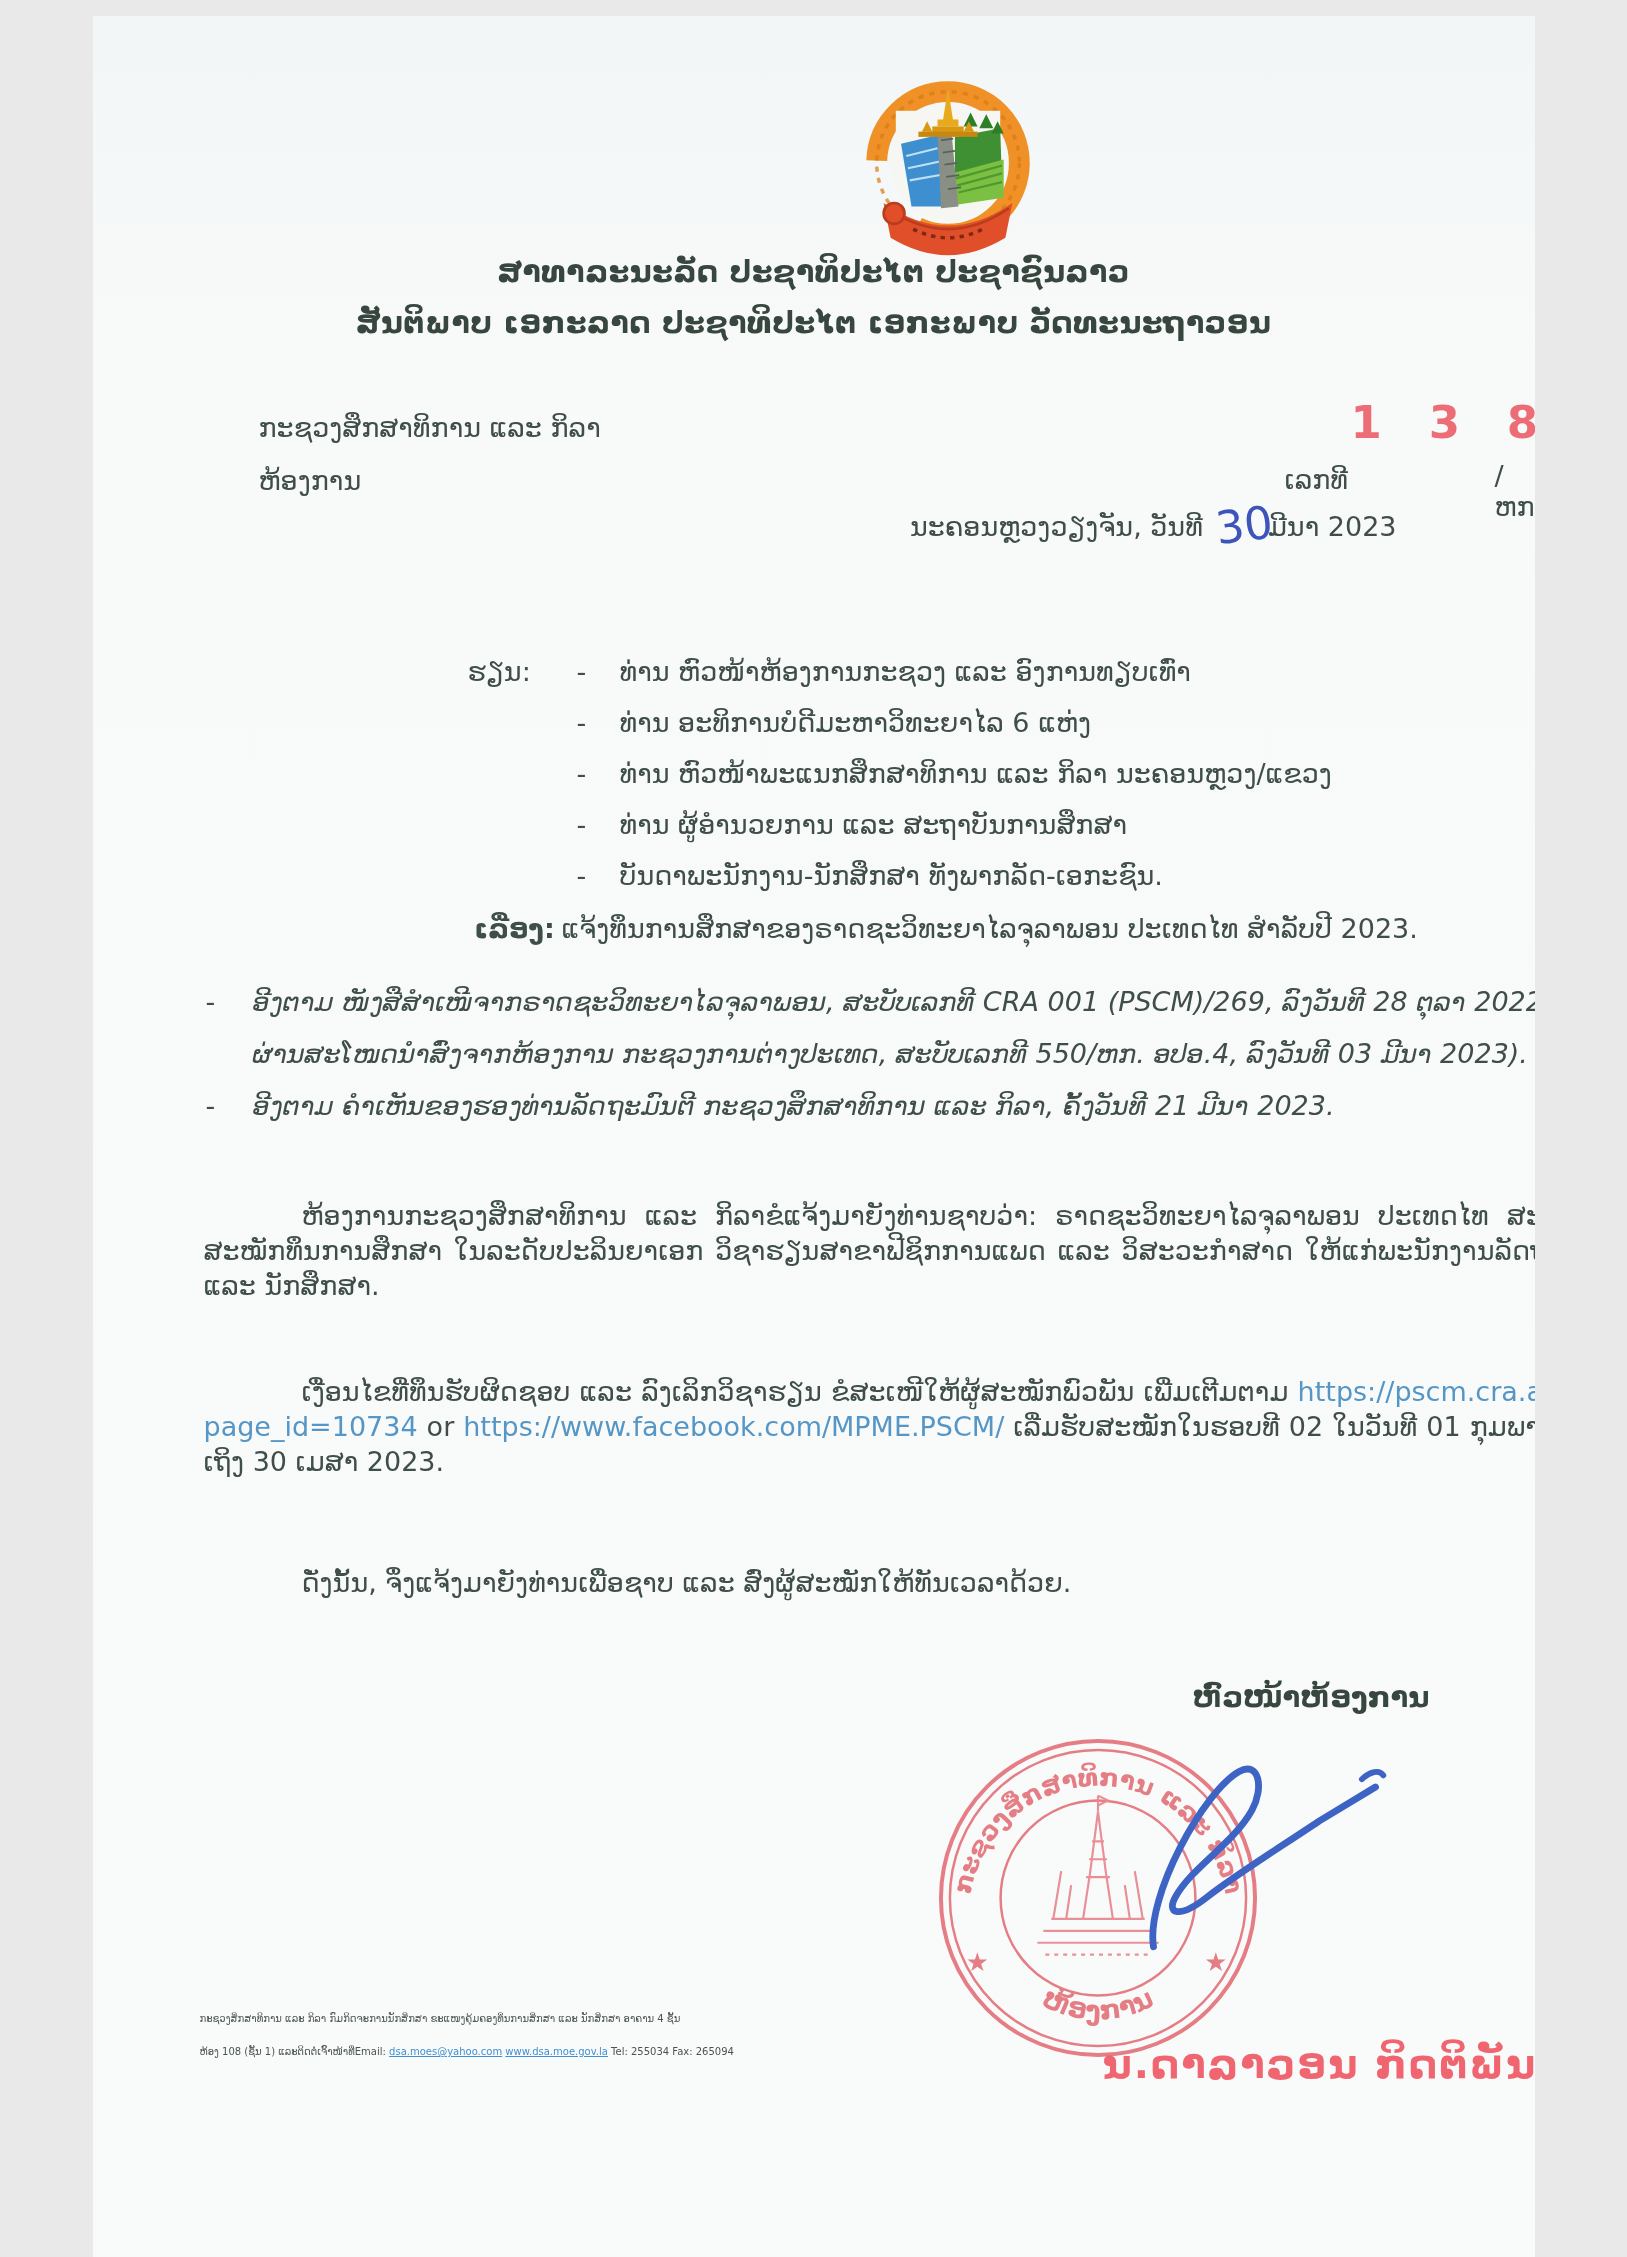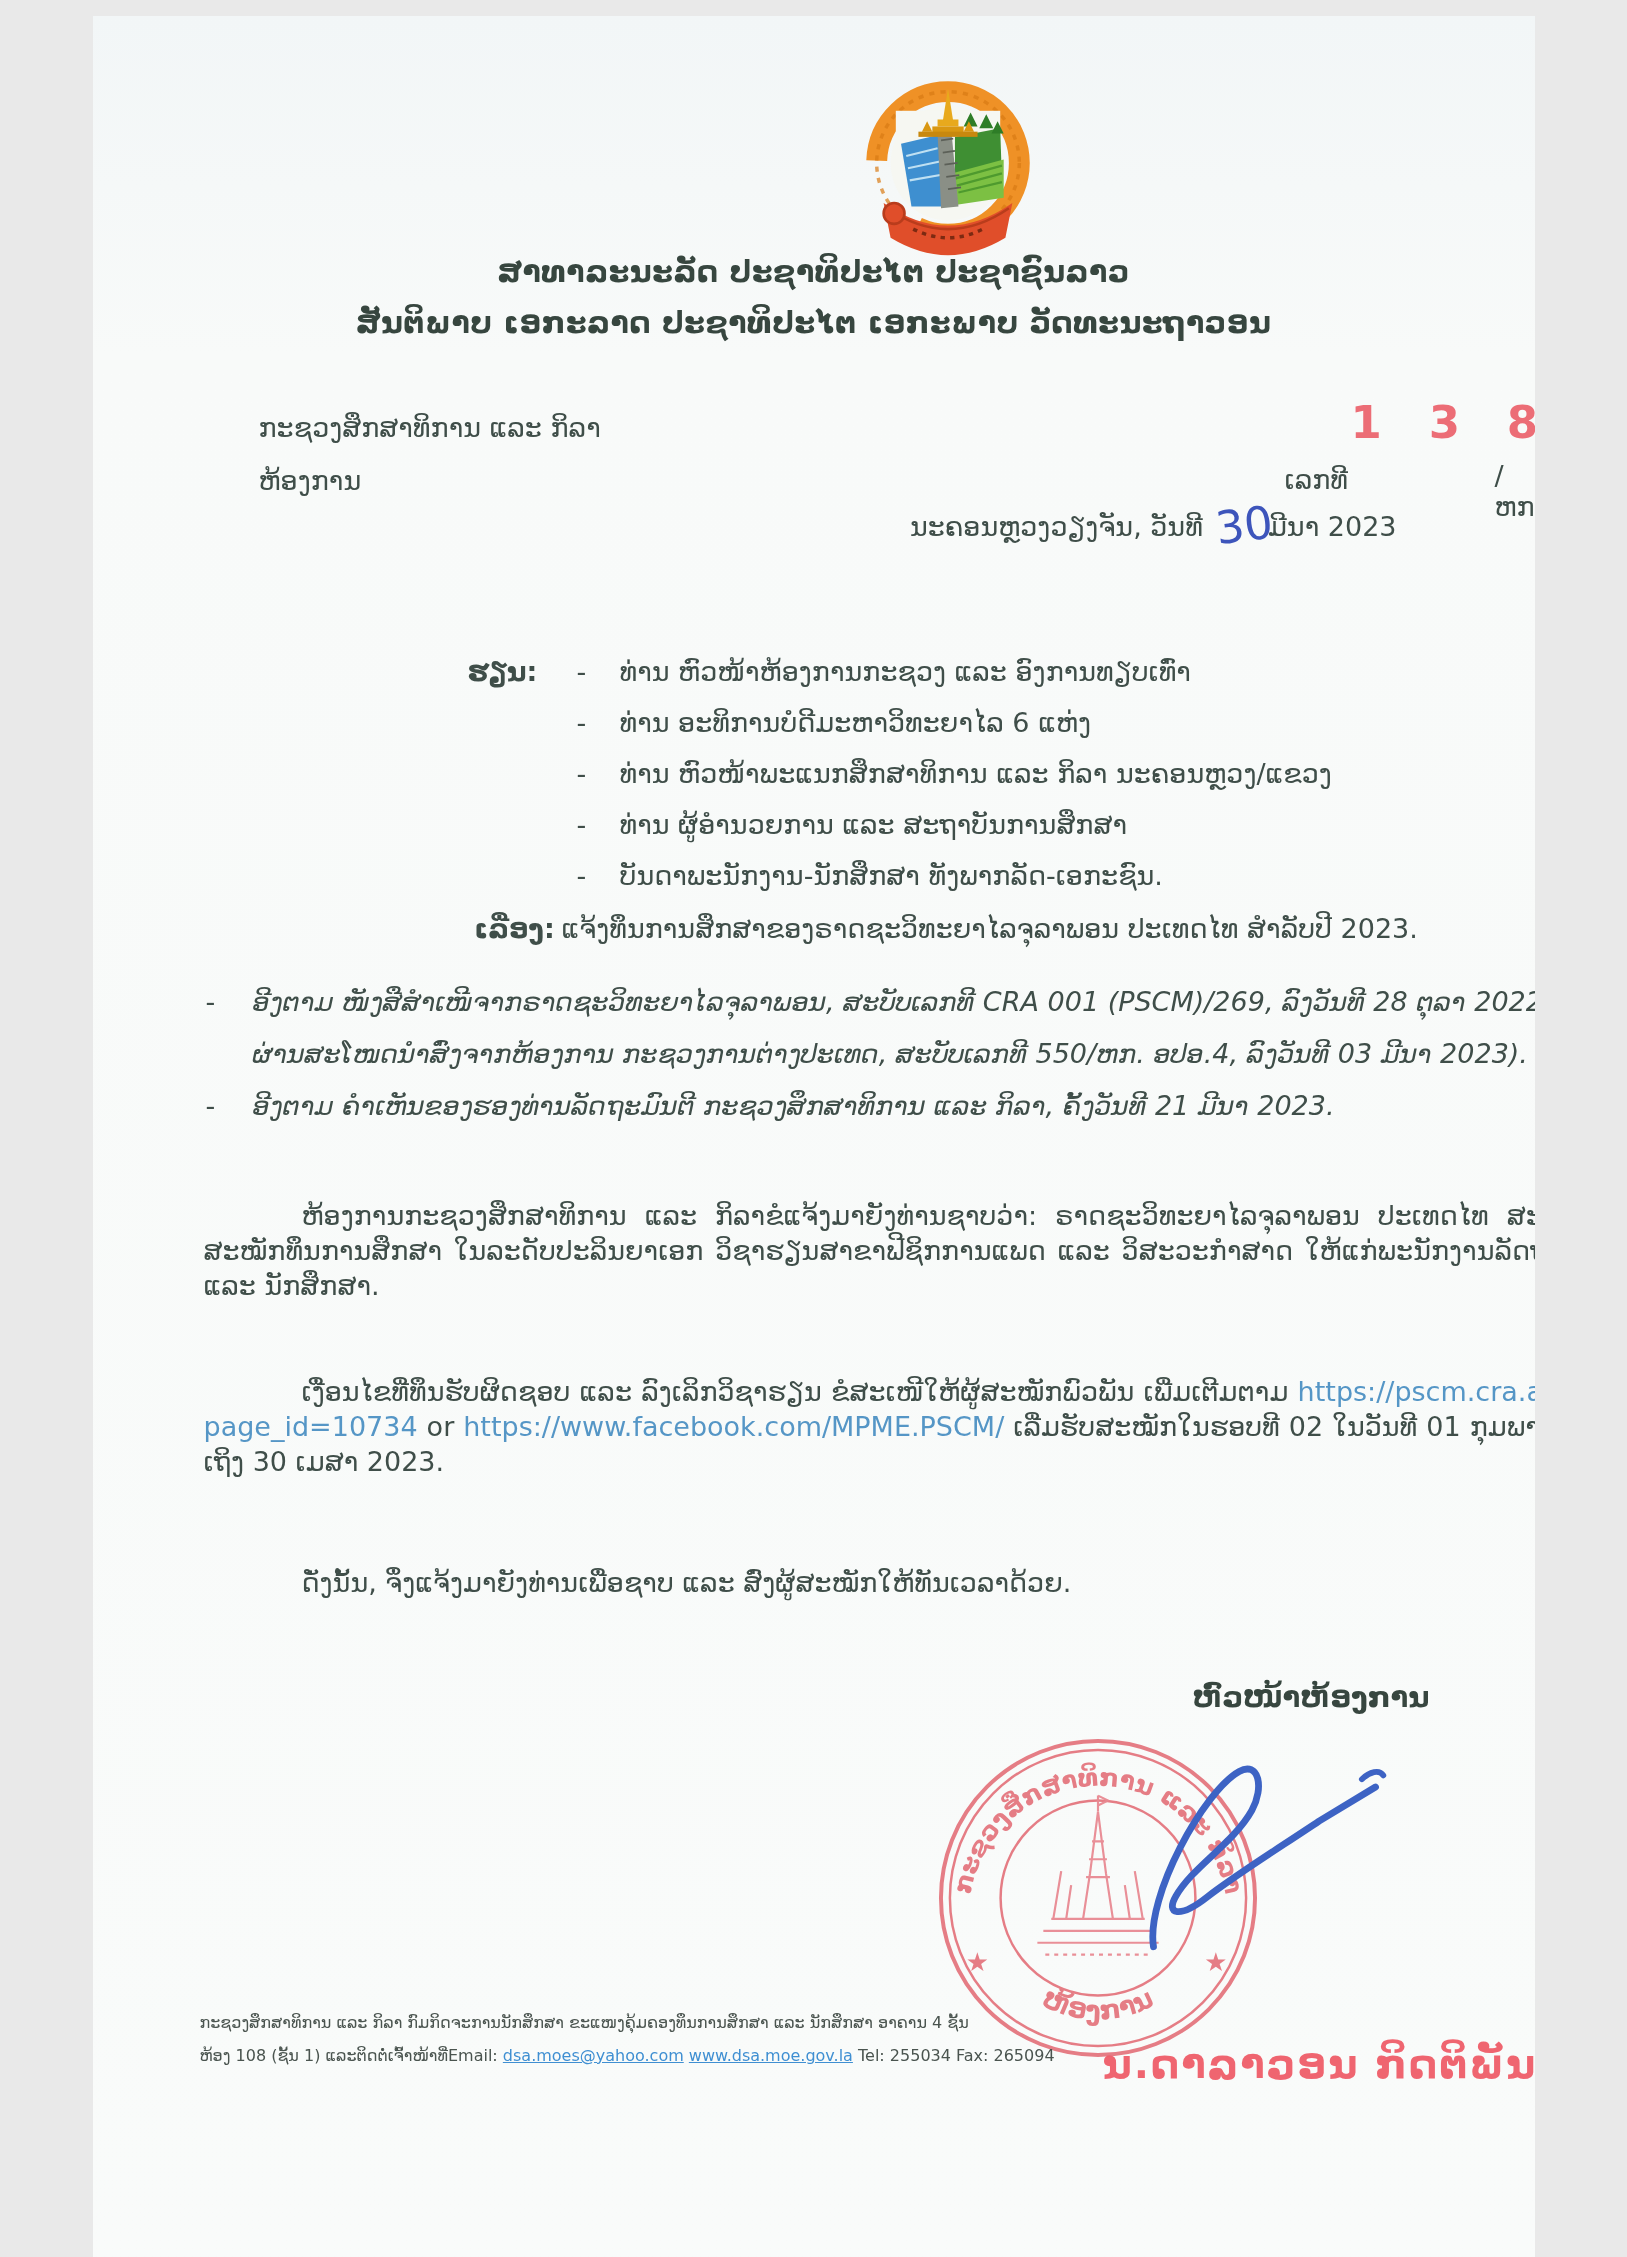--- a/index.html
+++ b/index.html
@@ -23,34 +23,34 @@
   }
   .reflabel{font-size:27px;}
   .dateline{font-size:27px;white-space:nowrap;}
   .hand30{
     display:inline-block;color:#3d55bb;font-size:45px;font-weight:normal;
     transform:rotate(-7deg) translateY(4.9px);margin:0 -3.9px 0 11.7px;line-height:0;
   }
   .doctitle{font-size:38px;font-weight:bold;color:#37463f;letter-spacing:1px;}
   .recips{font-size:27px;}
   .recips .row{display:flex;height:51px;align-items:baseline;line-height:51px;}
-  .recips .lbl{width:109px;font-weight:bold;flex:none;}
+  .recips .lbl{width:109px;font-weight:normal;flex:none;}
   .recips .dash{width:43px;flex:none;}
   .recips .txt{flex:1;}
   .subjrow{display:flex;font-size:27px;line-height:51px;}
   .subjrow .lbl{font-weight:bold;width:94px;flex:none;text-align:center;}
   .refs{font-size:27px;line-height:52px;width:1416px;}
   .refs .bullet{display:flex;}
   .refs .dash{width:47px;flex:none;}
   .refs .txt{flex:1;font-style:italic;}
   .para{font-size:27px;line-height:35px;width:1414px;text-indent:98px;text-align:justify;}
   .para a{color:#5596c6;text-decoration:none;}
   .signoff{font-size:29px;font-weight:bold;color:#37463f;}
   .redname{color:#ef5562;font-size:40px;font-weight:bold;letter-spacing:2px;opacity:.9;white-space:nowrap;}
-  .footer{font-size:16px;color:#4a544f;white-space:nowrap;}
+  .footer{font-size:10px;color:#4a544f;white-space:nowrap;}
   .footer a{color:#3f8fd2;text-decoration:underline;}
   svg text{font-family:"DejaVu Sans","Liberation Sans",sans-serif;}
   .stampwrap{opacity:.92;}
 </style>
 </head>
 <body>
 
 <div class="page">
 
   <svg class="abs" style="left:768px;top:60px;" width="174" height="187" viewBox="0 0 200 215">

